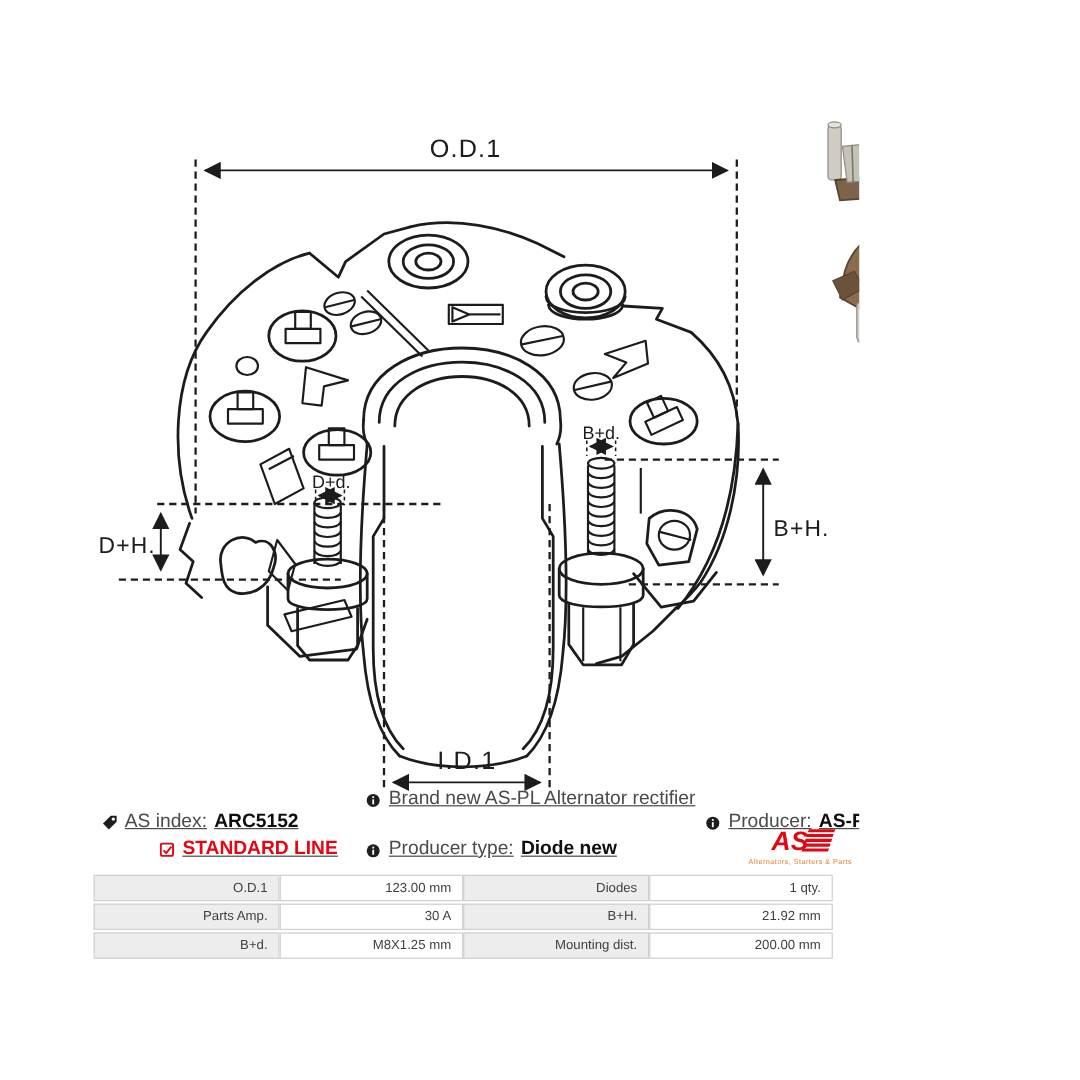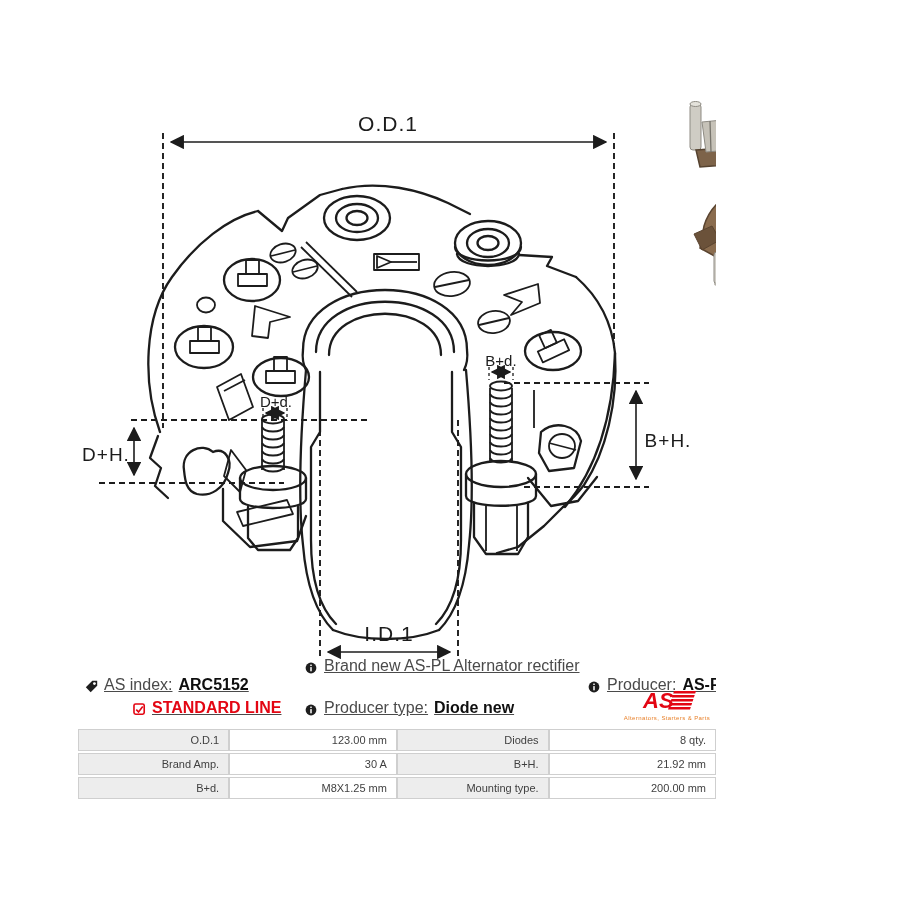--- a/index.html
+++ b/index.html
@@ -26,21 +26,21 @@
   .icn{width:13px;height:13px;flex:0 0 13px;display:inline-block;}
 
   .as-logo{position:absolute;left:612px;top:688px;width:110px;text-align:center;}
   .as-logo .tagline{font-size:6px;color:#e8802a;letter-spacing:.4px;margin-top:-1px;}
 
   
   .spec{position:absolute;left:78px;top:727px;border-collapse:separate;border-spacing:0 2px;
         font-size:11px;color:#3f3f3f;table-layout:fixed;}
   .spec td{border:1px solid #cfcfcf;height:20px;padding:0 9px 0 4px;text-align:right;}
   .spec td.lbl{background:#ededed;width:140px;}
-  .spec td.val{background:#fff;width:138px;padding-left:22px;}
+  .spec td.val{background:#fff;width:138px;}
 </style>
 </head>
 <body>
 
 <div class="page">
 
   <svg id="technical-drawing" width="900" height="665" viewBox="0 0 900 665">
     <defs>
       <marker id="arr" viewBox="0 0 10 10" refX="9" refY="5" markerWidth="9" markerHeight="9" orient="auto-start-reverse">
           <path d="M0,0 L10,5 L0,10 Z" fill="#1c1c1c"></path>
@@ -324,30 +324,30 @@
     </svg>
     <div class="tagline">Alternators, Starters &amp; Parts</div>
   </div>
 
   <table class="spec">
     <tbody>
       <tr>
         <td class="lbl">O.D.1</td>
         <td class="val">123.00 mm</td>
         <td class="lbl">Diodes</td>
-        <td class="val">8 qty.</td>
+        <td class="val">1 qty.</td>
       </tr>
       <tr>
-        <td class="lbl">Brand Amp.</td>
+        <td class="lbl">Parts Amp.</td>
         <td class="val">30 A</td>
         <td class="lbl">B+H.</td>
         <td class="val">21.92 mm</td>
       </tr>
       <tr>
         <td class="lbl">B+d.</td>
         <td class="val">M8X1.25 mm</td>
-        <td class="lbl">Mounting type.</td>
+        <td class="lbl">Mounting dist.</td>
         <td class="val">200.00 mm</td>
       </tr>
     </tbody>
   </table>
 
 </div>
 
 </body></html>

